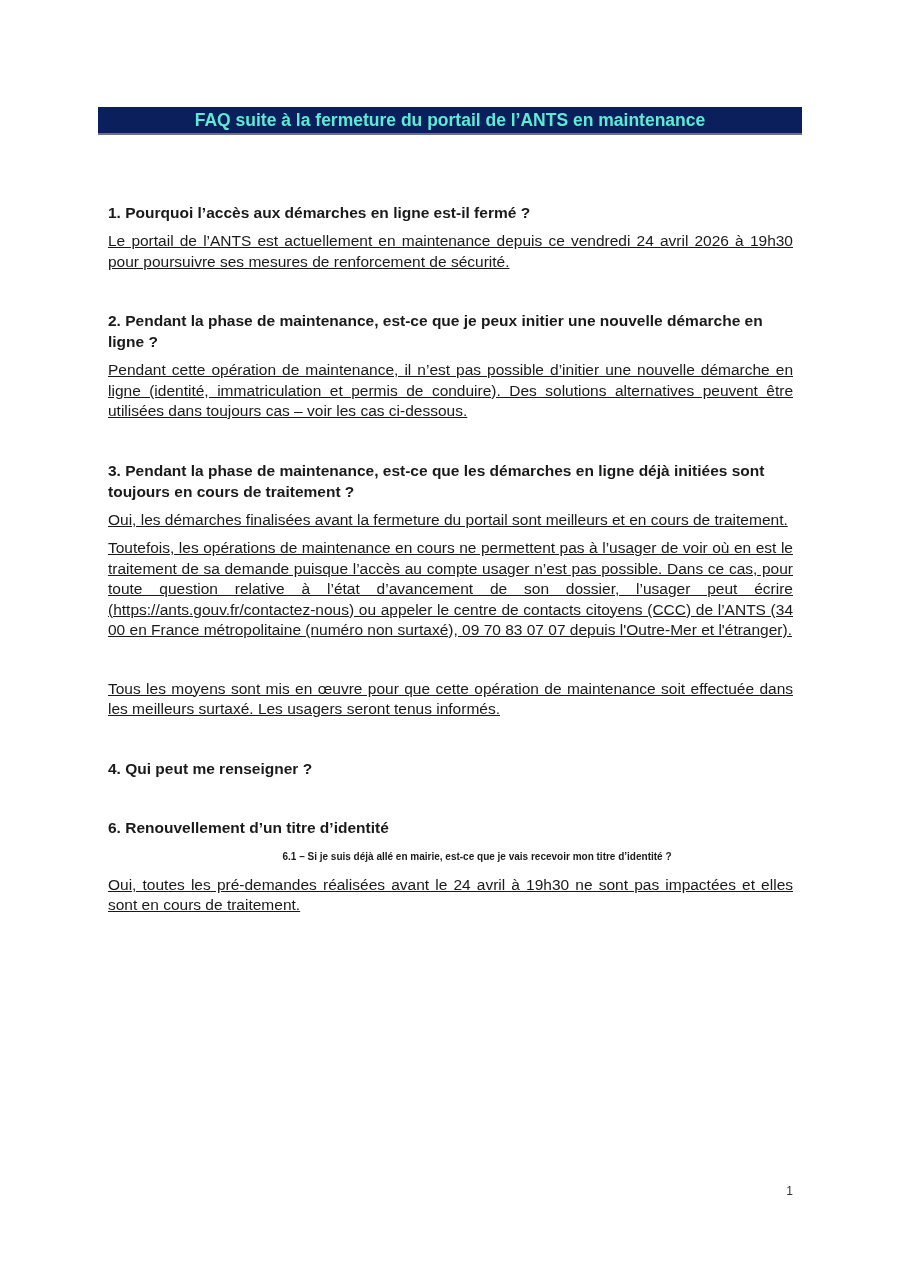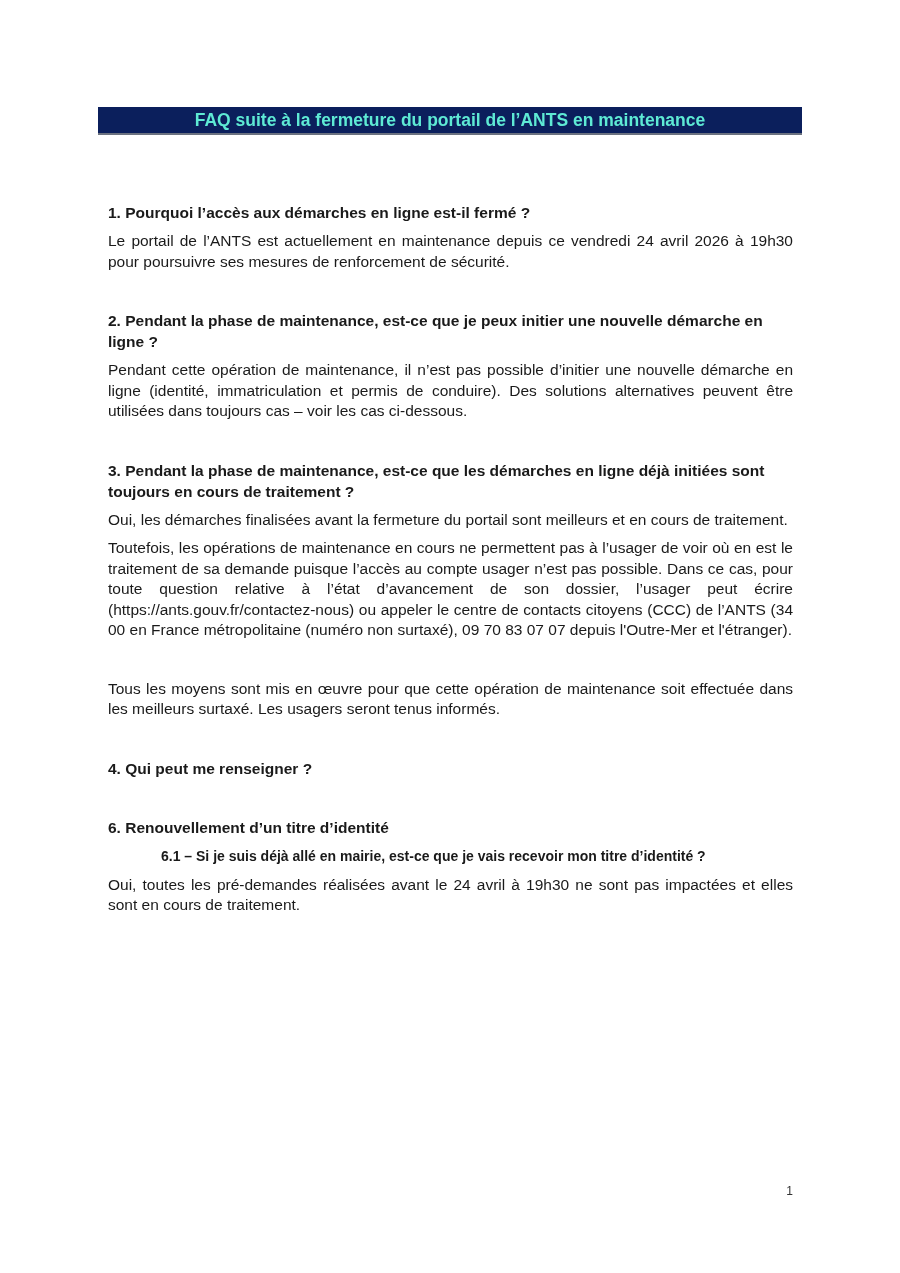--- a/index.html
+++ b/index.html
@@ -3,23 +3,23 @@
 <meta charset="utf-8">
 <style>
   html, body { margin: 0; padding: 0; background: #ffffff; }
   body { width: 900px; height: 1273px; position: relative; overflow: hidden;
          font-family: "Liberation Sans", sans-serif; color: #1a1a1a; }
   .banner { position: absolute; left: 98px; top: 107px; width: 704px; height: 28px;
             background: #0b1f5c; border-bottom: 2px solid #6b7280; box-sizing: border-box;
             color: #5eead4; font-weight: bold; font-size: 17.5px; text-align: center; line-height: 27px; }
   .content { position: absolute; left: 108px; top: 176px; width: 685px; margin-top: 26px; }
   .q { font-weight: bold; font-size: 15.5px; line-height: 21px; margin: 0 0 8px 0; }
-  .p { font-size: 15.5px; line-height: 20.5px; margin: 0 0 8px 0; text-align: justify; }
+  .p { font-size: 15.5px; line-height: 20.5px; margin: 0 0 8px 0; text-align: justify; text-decoration: underline; }
   .section { margin-bottom: 38px; }
-  .subq { font-weight: bold; font-size: 14px; line-height: 21px; margin: 0 0 8px 53px; }
+  .subq { font-weight: bold; font-size: 10px; line-height: 21px; margin: 0 0 8px 53px; text-align: center; }
   .page-num { position: absolute; right: 107px; top: 1184px; font-size: 12px; color: #333; }
 </style>
 </head>
 <body>
 
 <div class="banner">FAQ suite à la fermeture du portail de l’ANTS en maintenance</div>
 
 <div class="content">
   <div class="section">
     <div class="q">1. Pourquoi l’accès aux démarches en ligne est-il fermé ?</div>

